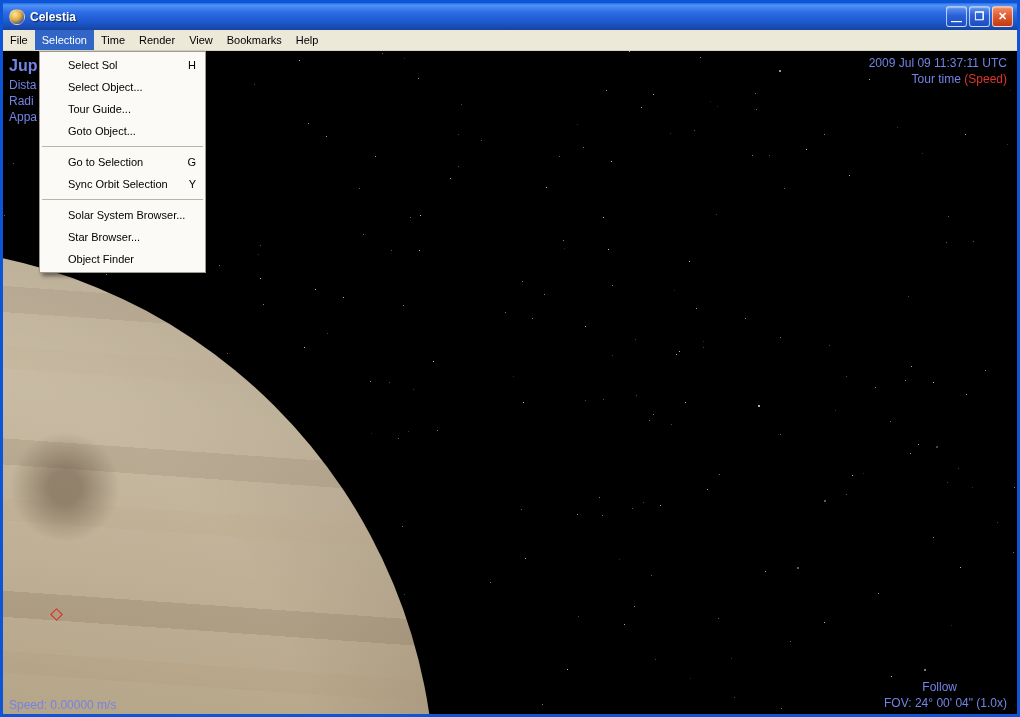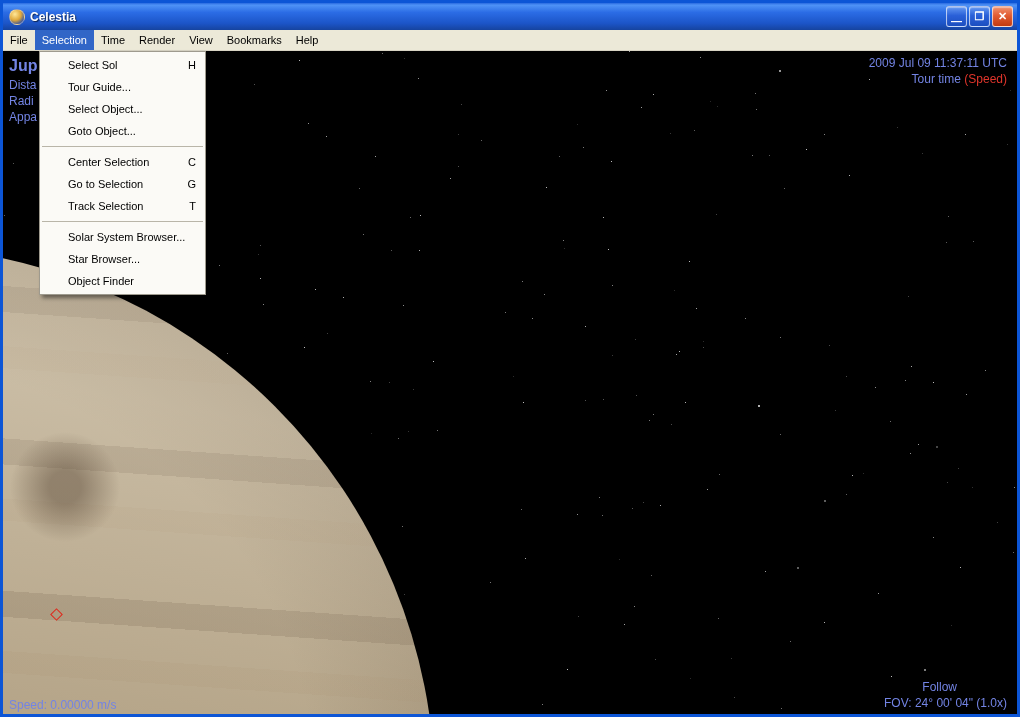--- a/index.html
+++ b/index.html
@@ -368,43 +368,39 @@
     <div class="hud fov-info">FOV: 24° 00' 04" (1.0x)</div>
 
   </div>
 
   <div class="dropdown">
     <div class="menu-item">
       <span>Select Sol</span>
       <span class="menu-shortcut">H</span>
     </div>
     <div class="menu-item">
+      <span>Select Object...</span>
+      <span class="menu-shortcut"></span>
+    </div>
+    <div class="menu-item">
       <span>Tour Guide...</span>
       <span class="menu-shortcut"></span>
     </div>
     <div class="menu-item">
-      <span>Select Object...</span>
-      <span class="menu-shortcut"></span>
-    </div>
-    <div class="menu-item">
       <span>Goto Object...</span>
       <span class="menu-shortcut"></span>
     </div>
     <div class="menu-sep"></div>
-    <div class="menu-item">
-      <span>Center Selection</span>
-      <span class="menu-shortcut">C</span>
-    </div>
     <div class="menu-item">
       <span>Go to Selection</span>
       <span class="menu-shortcut">G</span>
     </div>
     <div class="menu-item">
-      <span>Track Selection</span>
-      <span class="menu-shortcut">T</span>
+      <span>Sync Orbit Selection</span>
+      <span class="menu-shortcut">Y</span>
     </div>
     <div class="menu-sep"></div>
     <div class="menu-item">
       <span>Solar System Browser...</span>
       <span class="menu-shortcut"></span>
     </div>
     <div class="menu-item">
       <span>Star Browser...</span>
       <span class="menu-shortcut"></span>
     </div>

